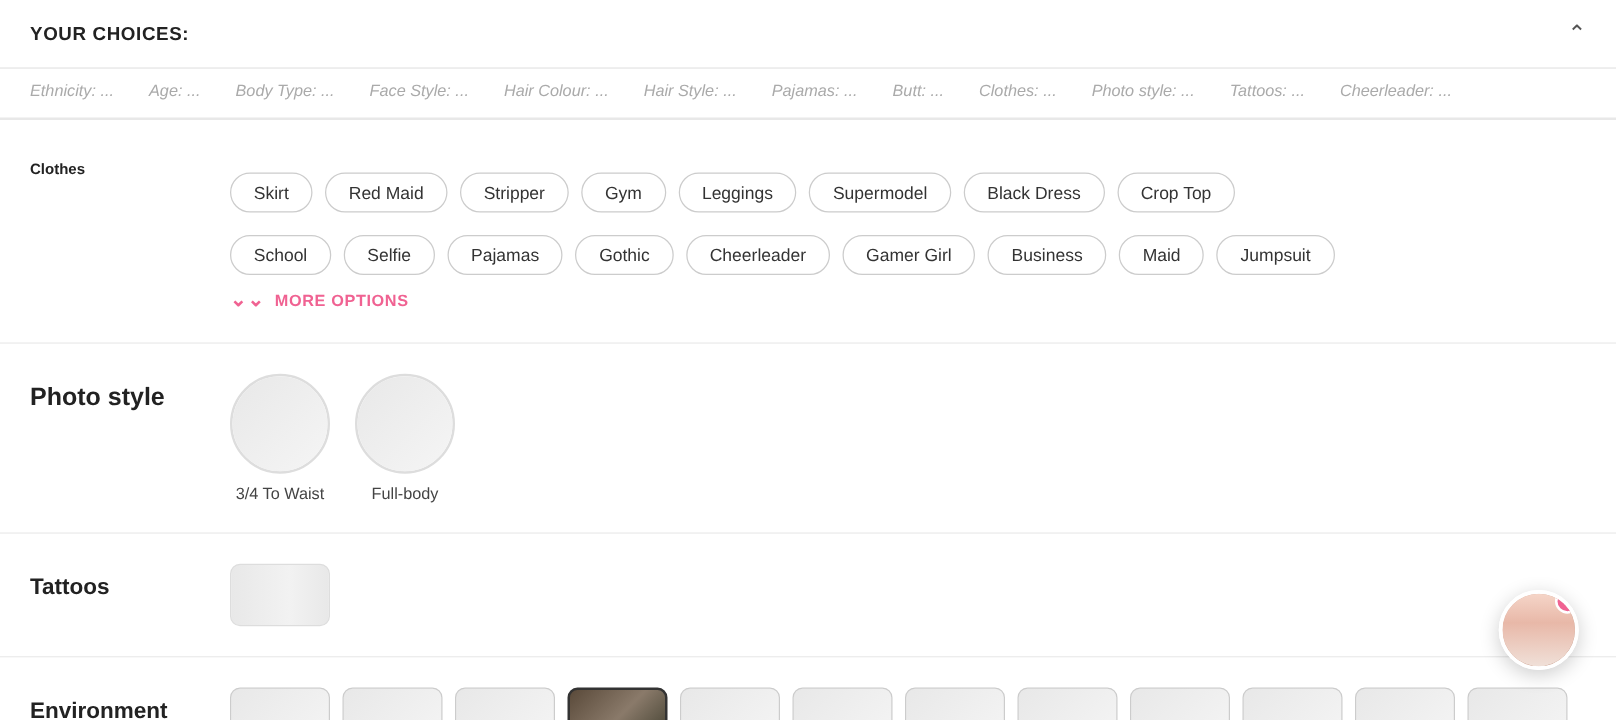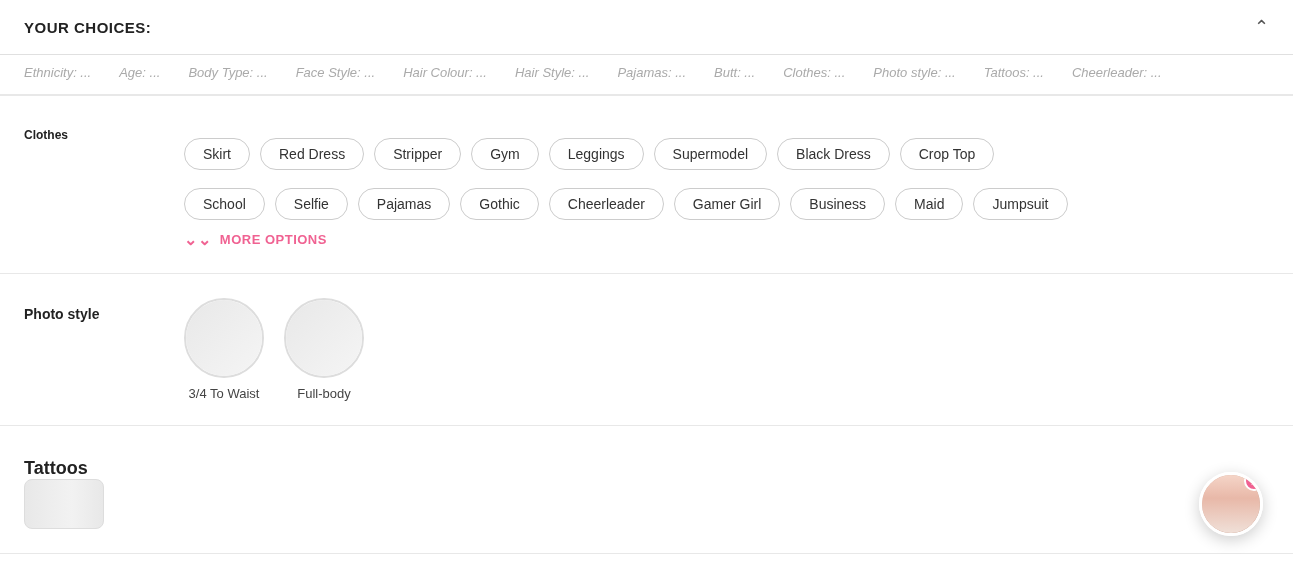--- a/index.html
+++ b/index.html
@@ -99,21 +99,21 @@
 
     
     .photo-section {
       display: flex;
       align-items: flex-start;
       padding: 24px;
       background: #fff;
       border-bottom: 1px solid #e8e8e8;
     }
     .photo-label {
-      font-size: 14px;
+      font-size: 20px;
       font-weight: 600;
       color: #222;
       min-width: 160px;
       padding-top: 8px;
     }
     .photo-options {
       display: flex;
       gap: 20px;
     }
     .photo-option {
@@ -144,21 +144,20 @@
       color: #444;
     }
 
     
     .tattoos-section {
       display: flex;
       align-items: flex-start;
       padding: 24px;
       background: #fff;
       border-bottom: 1px solid #e8e8e8;
-      flex-direction: column;
     }
     .tattoos-label {
       font-size: 18px;
       font-weight: 600;
       color: #222;
       min-width: 160px;
       padding-top: 8px;
     }
     .tattoos-options {
       display: flex;
@@ -272,21 +271,21 @@
   <span class="choice-item">Photo style: ...</span>
   <span class="choice-item">Tattoos: ...</span>
   <span class="choice-item">Cheerleader: ...</span>
 </div>
 
 <div class="clothes-section">
   <div class="clothes-label">Clothes</div>
   <div class="clothes-options">
     <div class="tag-row">
       <button class="tag">Skirt</button>
-      <button class="tag">Red Dress</button>
+      <button class="tag">Red Maid</button>
       <button class="tag">Stripper</button>
       <button class="tag">Gym</button>
       <button class="tag">Leggings</button>
       <button class="tag">Supermodel</button>
       <button class="tag">Black Dress</button>
       <button class="tag">Crop Top</button>
     </div>
     <div class="tag-row">
       <button class="tag">School</button>
       <button class="tag">Selfie</button>

